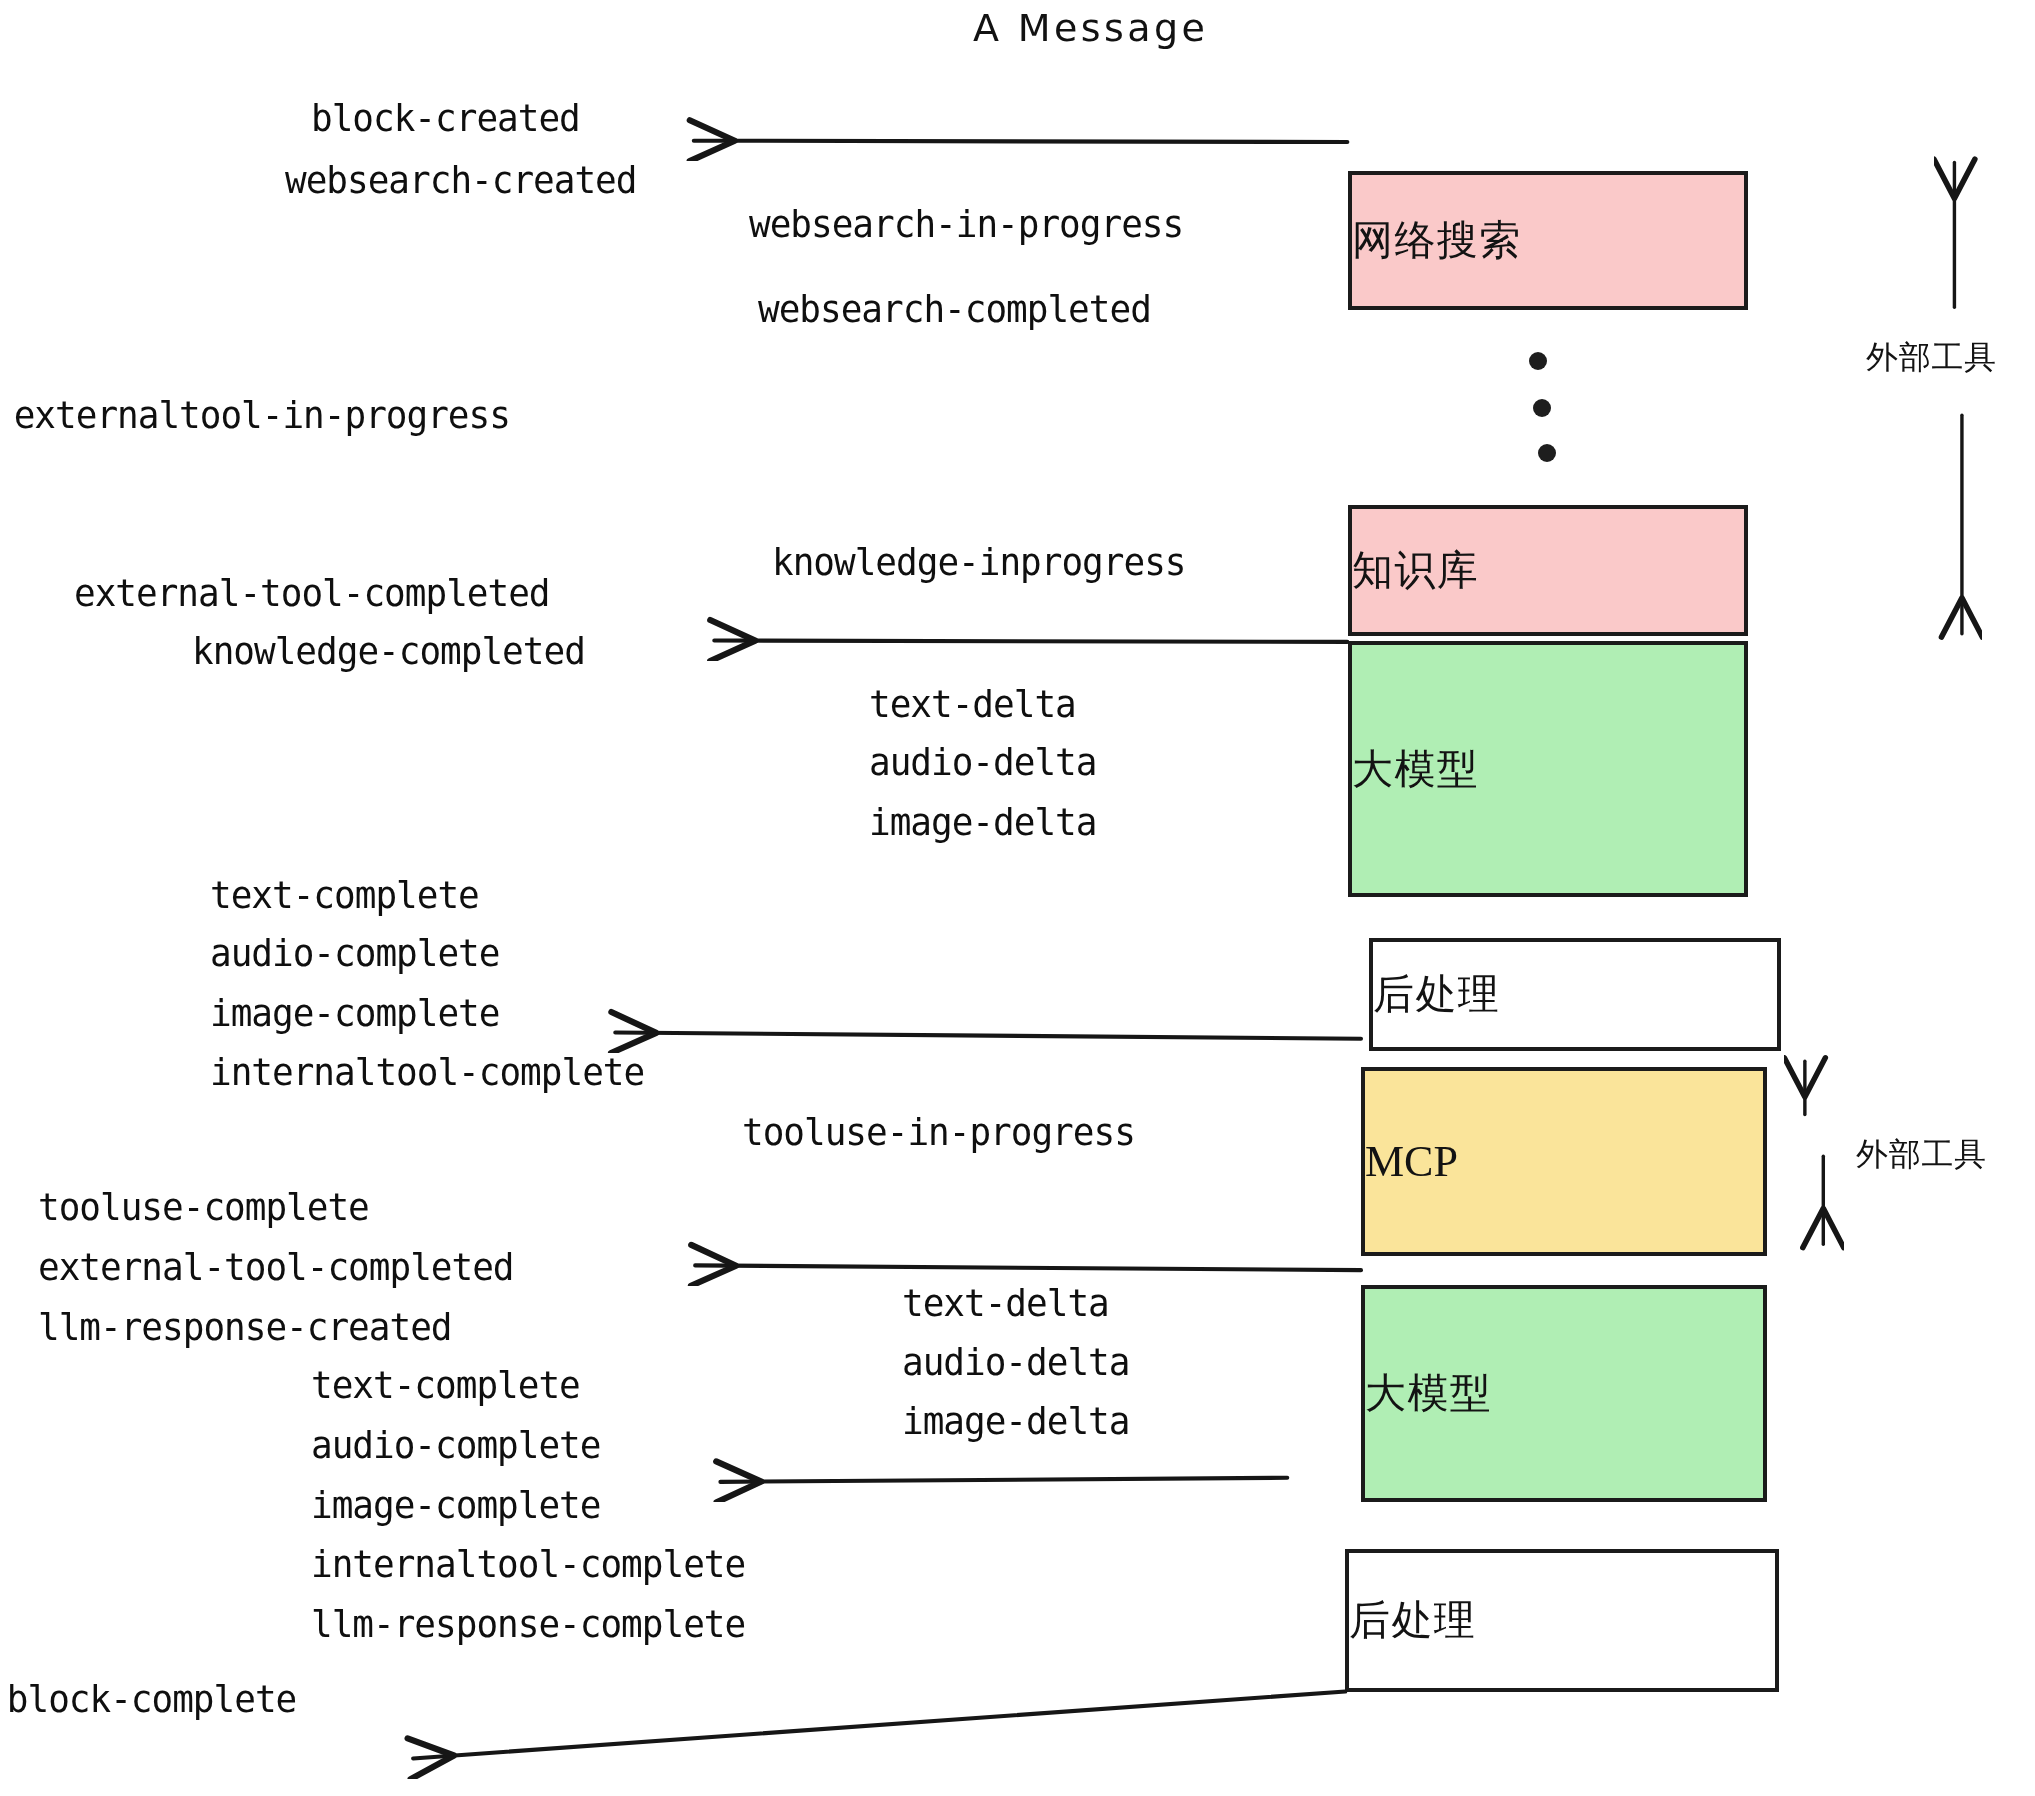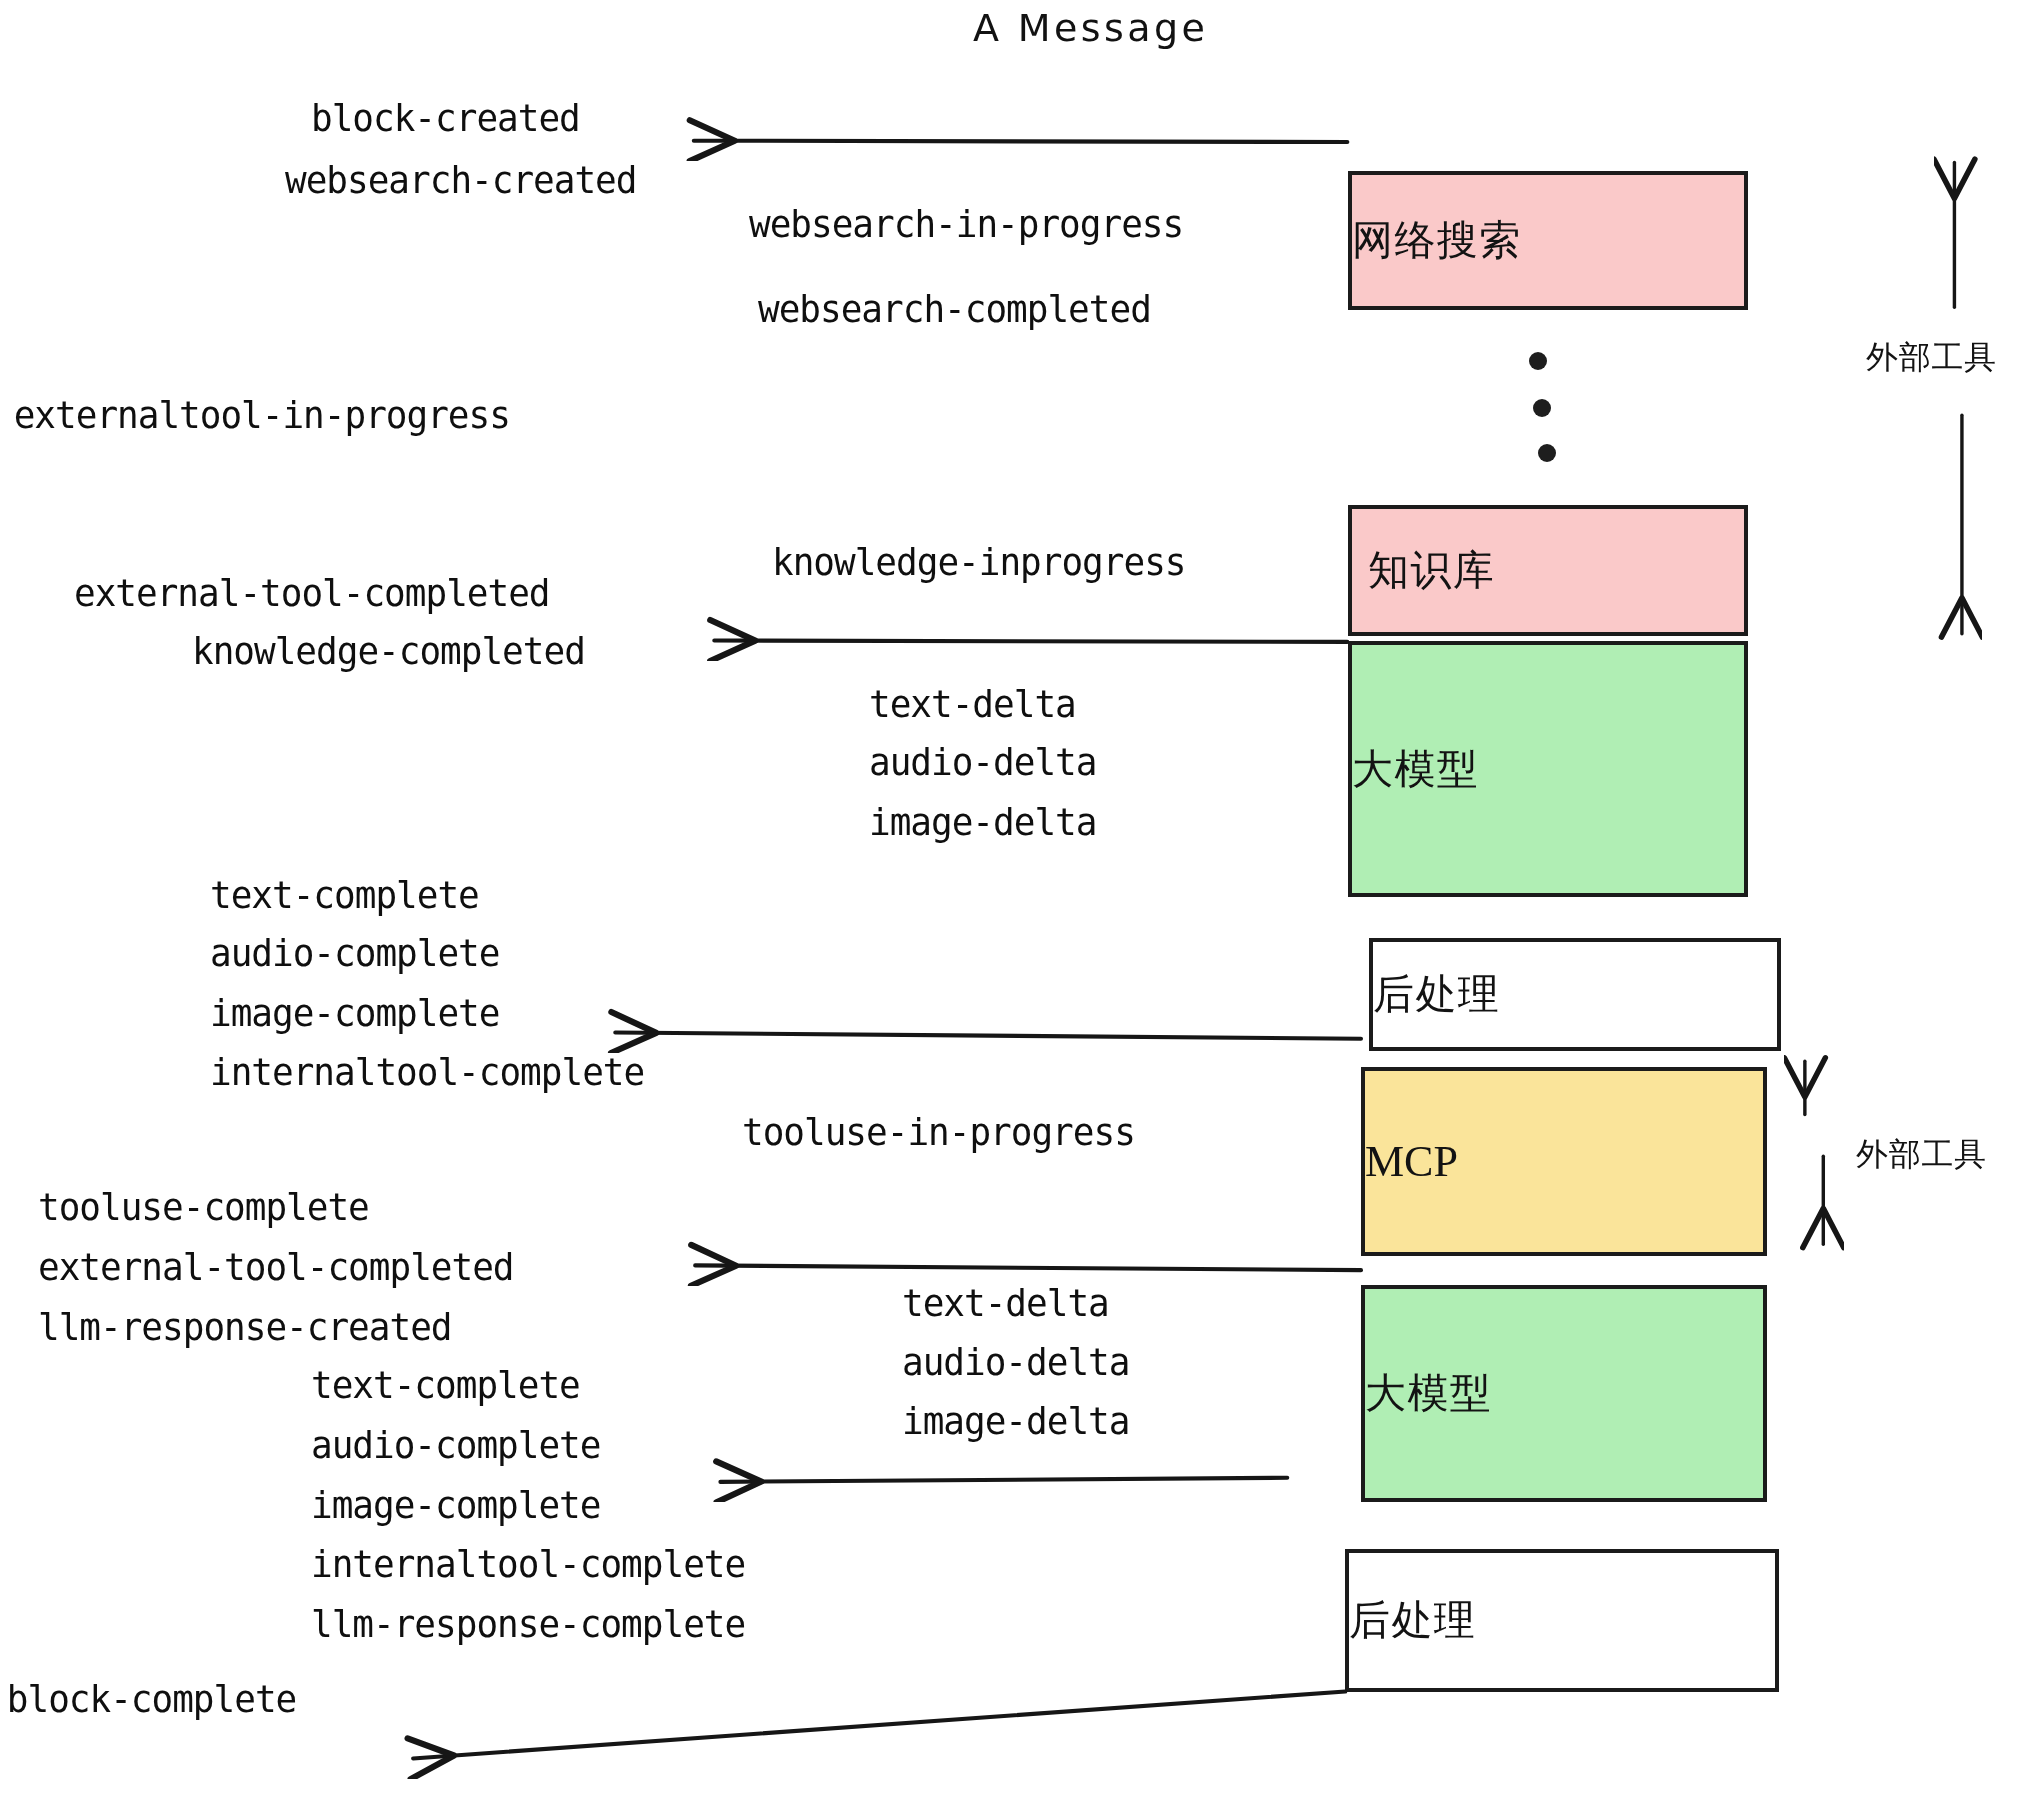--- a/index.html
+++ b/index.html
@@ -115,21 +115,21 @@
       <div class="ev" style="left: 311px; top: 1486px;">image-complete</div>
       <div class="ev" style="left: 311px; top: 1545px;">internaltool-complete</div>
       <div class="ev" style="left: 311px; top: 1605px;">llm-response-complete</div>
       <div class="ev" style="left: 6.8px; top: 1680px;">block-complete</div>
     </div>
 
   <div id="nodes-layer">
       <div class="box" style="left: 1348px; top: 171px; width: 400px; height: 139px; background: rgb(250, 201, 201);">
         <span>网络搜索</span>
       </div>
-      <div class="box" style="left: 1348px; top: 505px; width: 400px; height: 131px; background: rgb(250, 201, 201); padding-left: 16px;">
+      <div class="box" style="left: 1348px; top: 505px; width: 400px; height: 131px; background: rgb(250, 201, 201);">
         <span>知识库</span>
       </div>
       <div class="box" style="left: 1348px; top: 641px; width: 400px; height: 256px; background: rgb(176, 238, 180);">
         <span>大模型</span>
       </div>
       <div class="box" style="left: 1369px; top: 938px; width: 412px; height: 113px; background: rgb(255, 255, 255);">
         <span>后处理</span>
       </div>
       <div class="box mcp" style="left: 1361px; top: 1067px; width: 406px; height: 189px; background: rgb(250, 228, 154);">
         <span>MCP</span>

